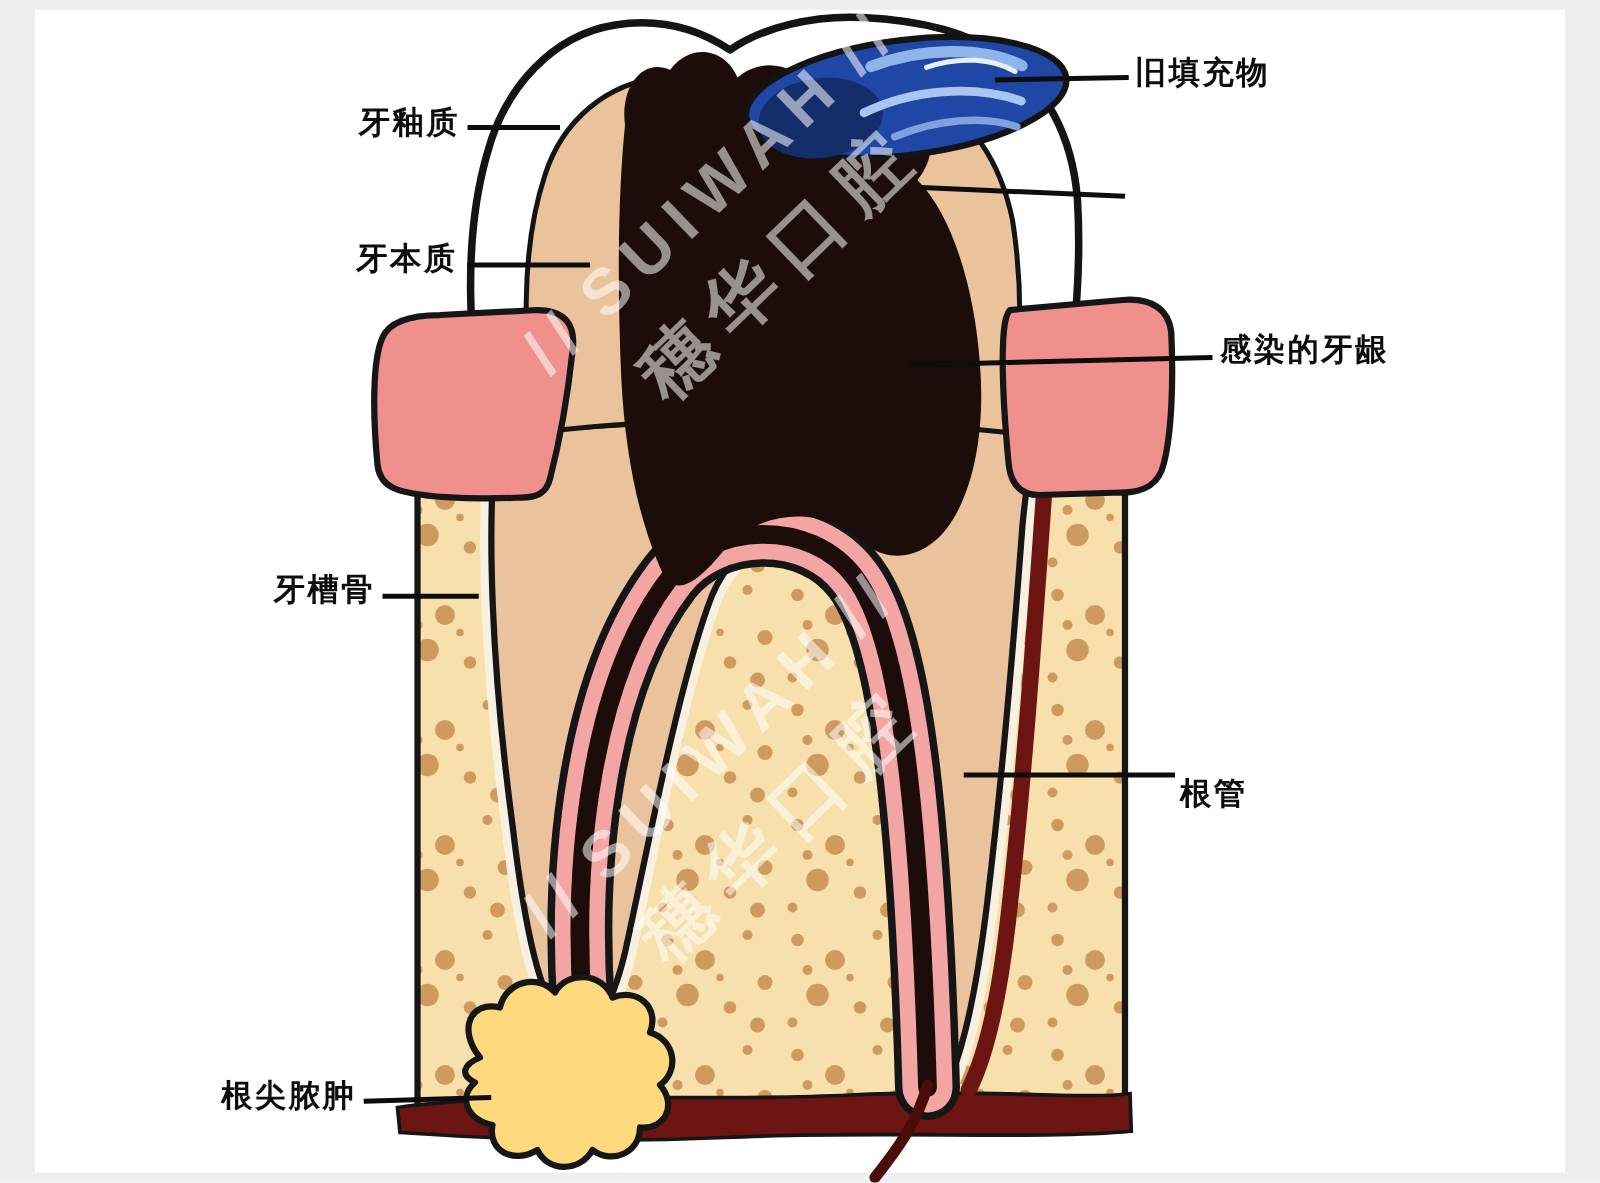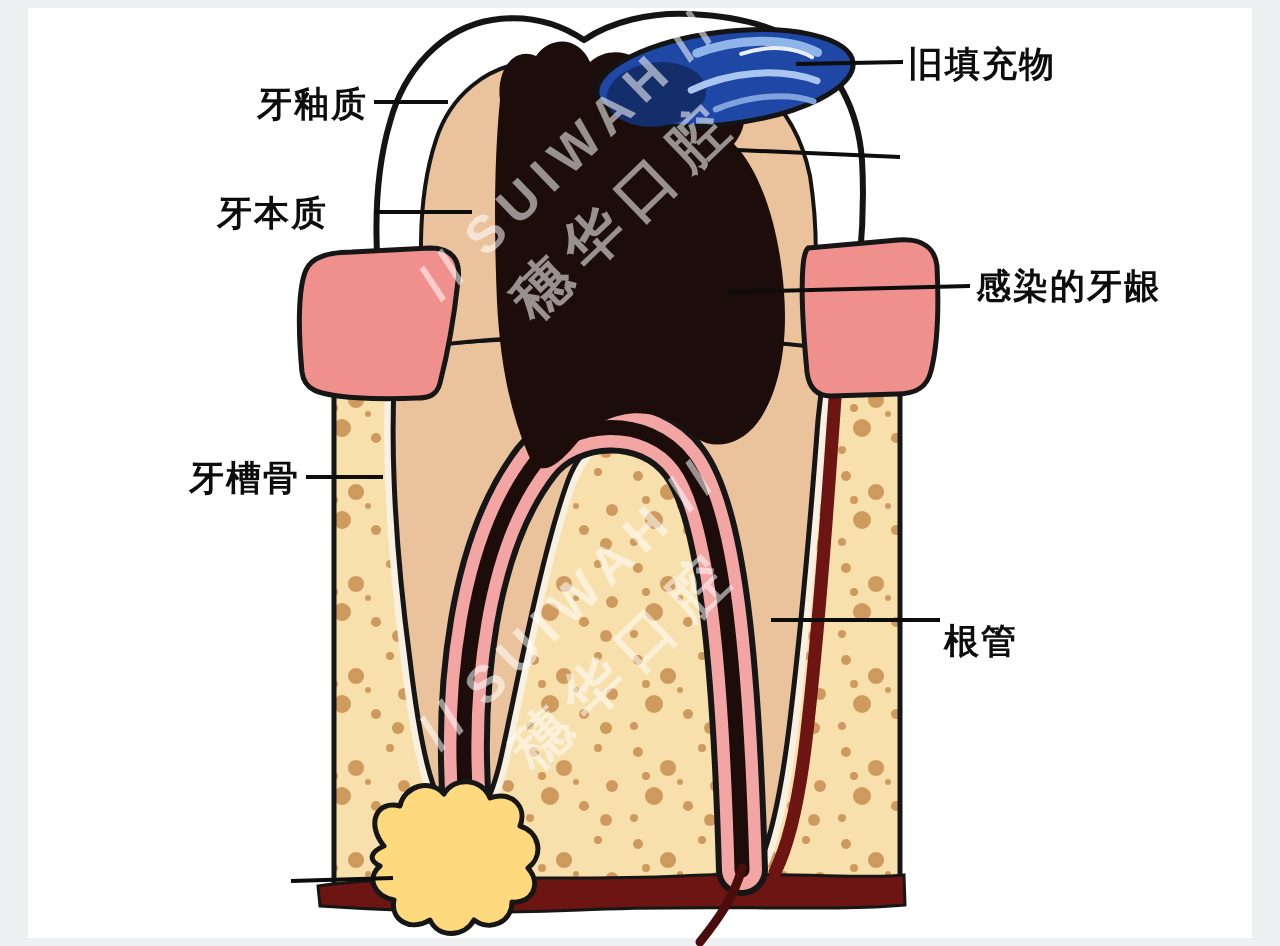--- a/index.html
+++ b/index.html
@@ -8,21 +8,21 @@
     background:#edeff1;
     font-family:"Liberation Sans","DejaVu Sans",sans-serif;
     overflow:hidden;
   }
   .stage{position:relative;width:1280px;height:946px;}
   .stage > svg{position:absolute;left:0;top:0;}
   .lbl{
     position:absolute;
     font-family:"Liberation Sans","DejaVu Sans",sans-serif;
     font-weight:700;
-    font-size:35px;
+    font-size:25px;
     color:#0d0d0d;
     white-space:nowrap;
     line-height:1;
     letter-spacing:2px;
   }
   .wm{
     position:absolute;
     width:480px;
     display:flex;
     flex-direction:column;
@@ -131,19 +131,20 @@
   <div class="wm wm2">
     <div class="brandline">
       <span>//</span>
       <span>SUIWAH</span>
       <span>//</span>
     </div>
     <div class="cnline">穗华口腔</div>
   </div>
 
   <div class="lbl" style="right:912px;top:86px;text-align:center;">牙釉质</div>
-  <div class="lbl" style="right:952px;top:195px;margin-left:26px;">牙本质</div>
+  <div class="lbl" style="right:914px;top:195px;margin-left:26px;">牙本质</div>
   <div class="lbl" style="right:980px;top:460px;">牙槽骨</div>
+  <div class="lbl" style="right:995px;top:865px;">根尖脓肿</div>
   <div class="lbl" style="left:908px;top:46px;">旧填充物</div>
   <div class="lbl" style="left:976px;top:268px;">感染的牙龈</div>
   <div class="lbl" style="left:944px;top:623px;">根管</div>
 
 </div>
 
 </body></html>

